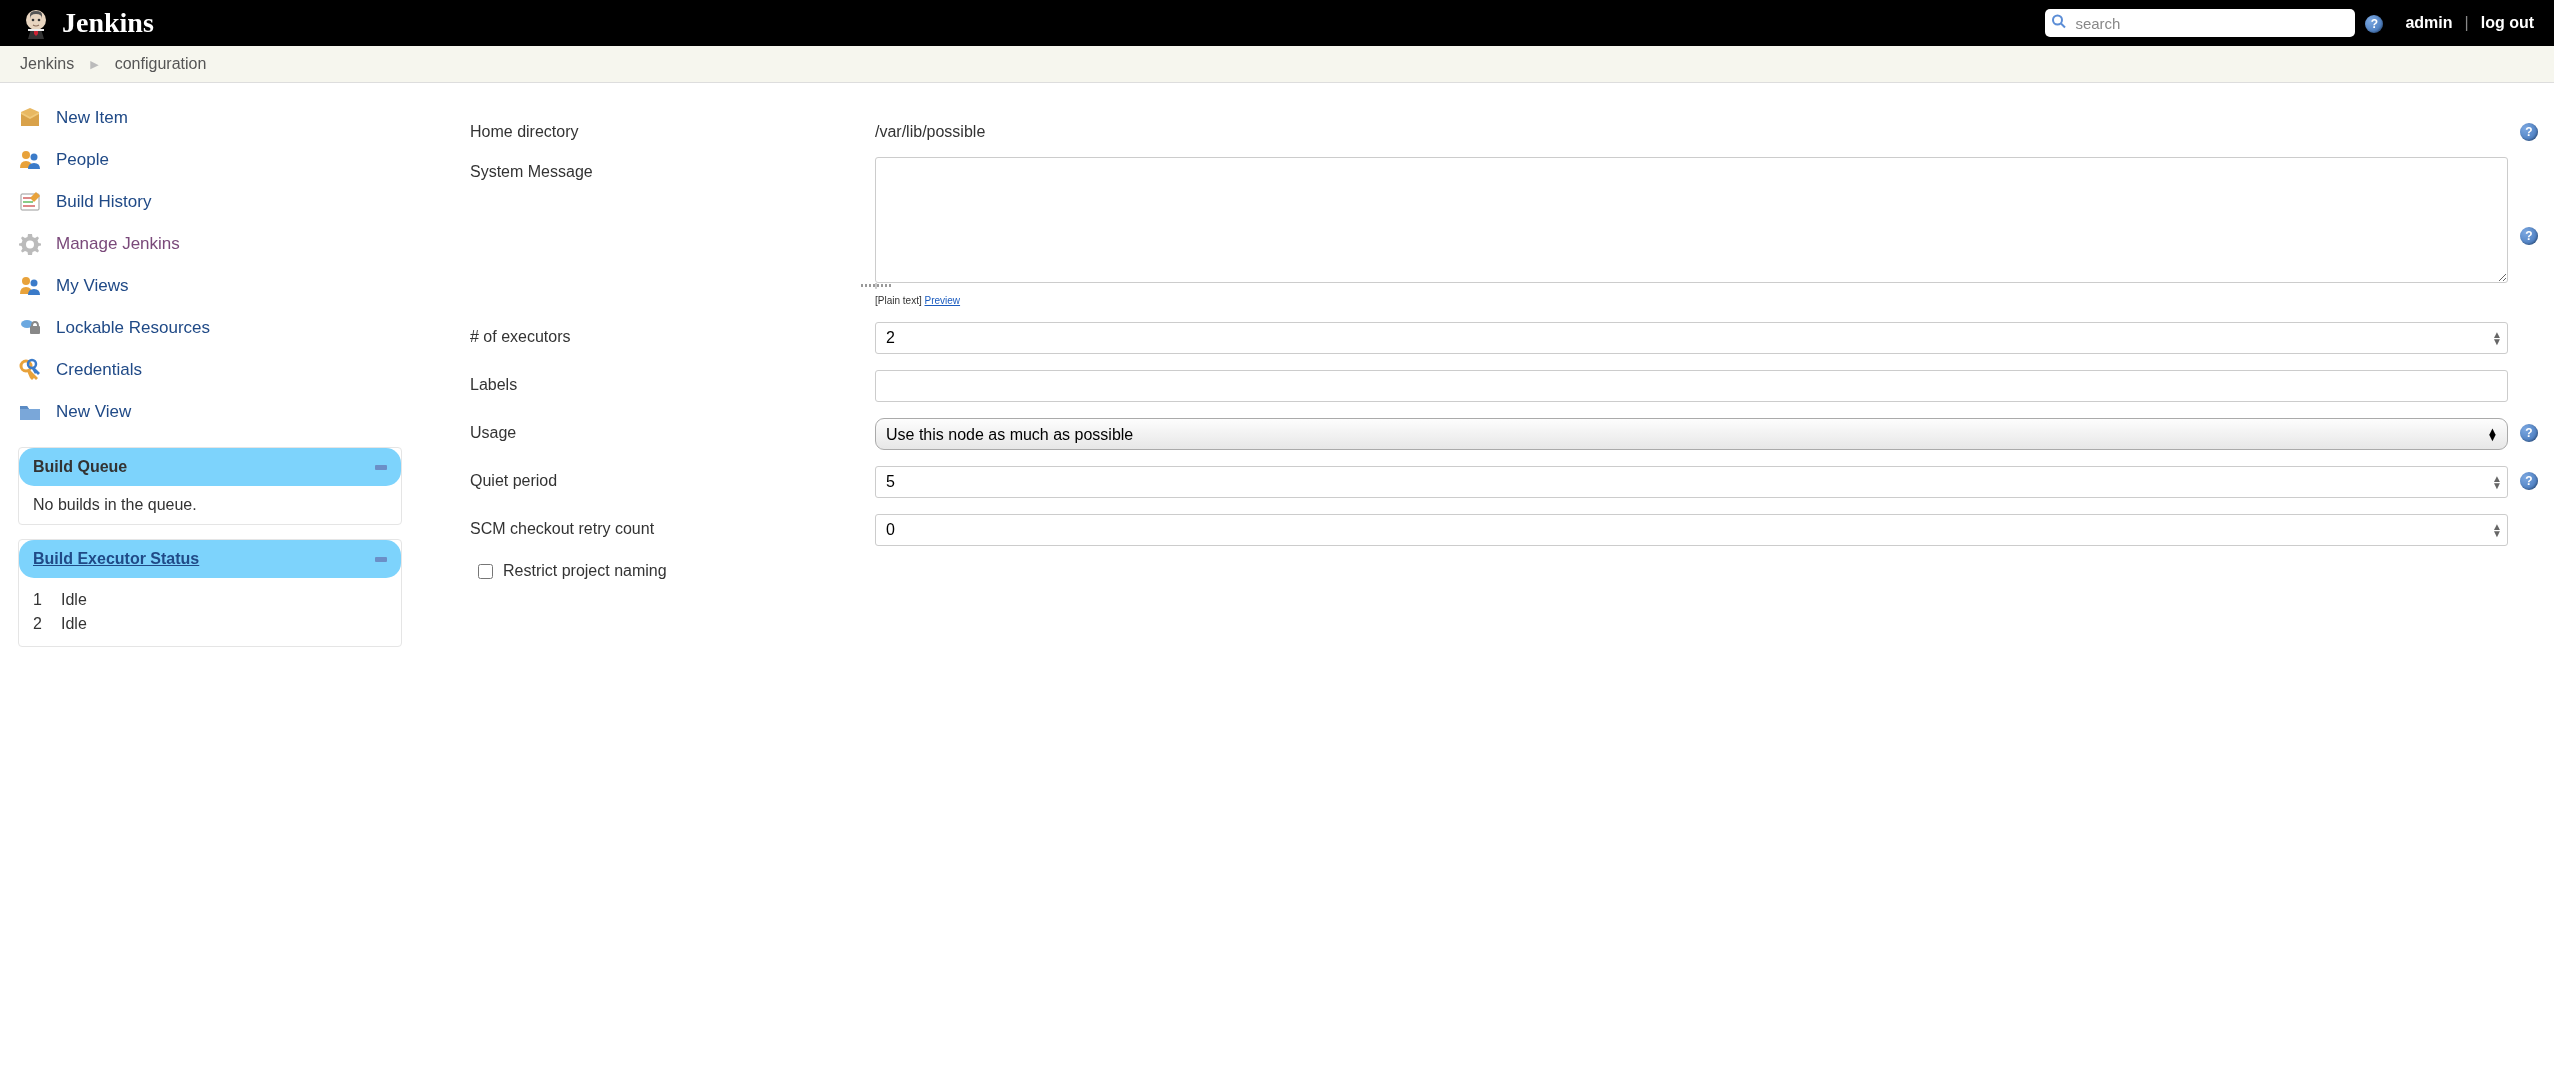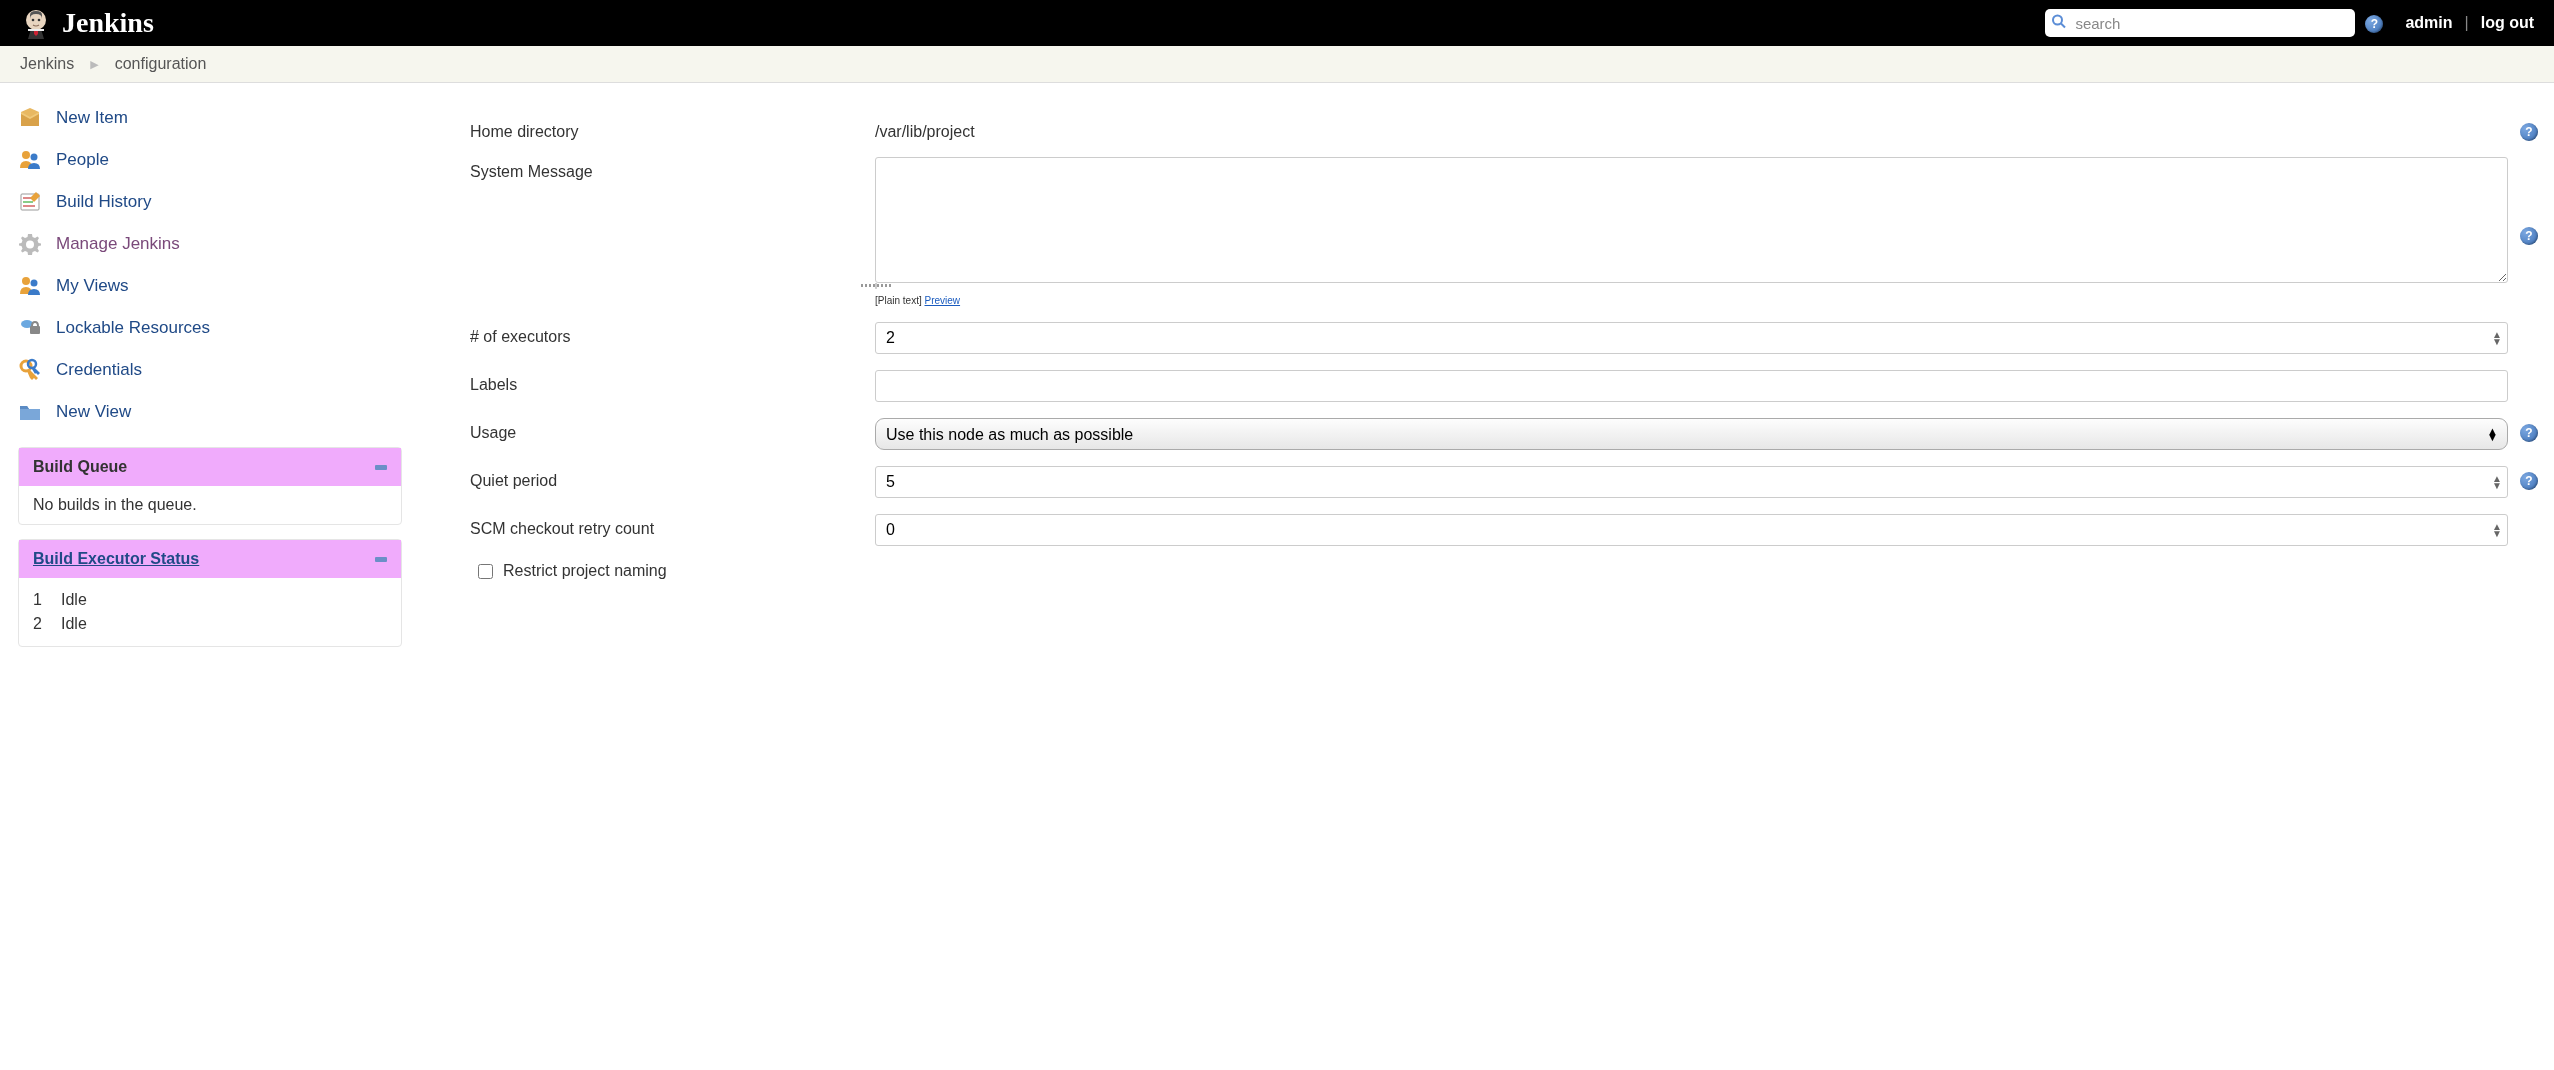--- a/index.html
+++ b/index.html
@@ -31,21 +31,21 @@
 .main-panel { flex: 1; padding: 20px 16px 0 50px; }
 
 
 .task { display: flex; align-items: center; gap: 14px; padding: 9px 0; }
 .task-icon { width: 24px; height: 24px; display: inline-flex; align-items: center; justify-content: center; }
 .task-link { color: #204a87; font-size: 17px; cursor: pointer; }
 .task-link.visited { color: #7a497a; }
 
 
 .widget { margin-top: 14px; border: 1px solid #e5e5e5; border-radius: 4px; background: #fff; }
-.widget-header { background: #f0abfc; padding: 10px 14px; display: flex; align-items: center; justify-content: space-between; font-weight: bold; font-size: 16px; }
+.widget-header { background: #7dd3fc; padding: 10px 14px; display: flex; align-items: center; justify-content: space-between; font-weight: bold; font-size: 16px; border-radius: 15px; }
 .widget-header a { color: #204a87; text-decoration: underline; cursor: pointer; }
 .widget-body { padding: 10px 14px; font-size: 16px; }
 .collapse-icon { width: 12px; height: 5px; background: #6b8fc7; border-radius: 1px; display: inline-block; cursor: pointer; }
 .exec-row { display: flex; gap: 14px; padding: 3px 0; }
 .exec-num { width: 14px; }
 
 
 .form-row { display: flex; align-items: flex-start; margin-bottom: 16px; }
 .form-label { width: 405px; font-size: 16px; padding-top: 6px; color: #333; }
 .form-field { flex: 1; display: flex; align-items: flex-start; }
@@ -226,21 +226,21 @@
       </div>
     </div>
 
   </div>
 
   <div class="main-panel">
 
     <div class="form-row">
       <div class="form-label">Home directory</div>
       <div class="form-field">
-          <span class="form-value-text">/var/lib/project</span>
+          <span class="form-value-text">/var/lib/possible</span>
         </div>
       <div class="help-icon-wrap">
           <span class="help-q">?</span>
         </div>
     </div>
 
     <div class="form-row" style="align-items:flex-start">
       <div class="form-label">System Message</div>
       <div class="form-field" style="flex-direction:column">
         <textarea class="textarea-field" style=""></textarea>

